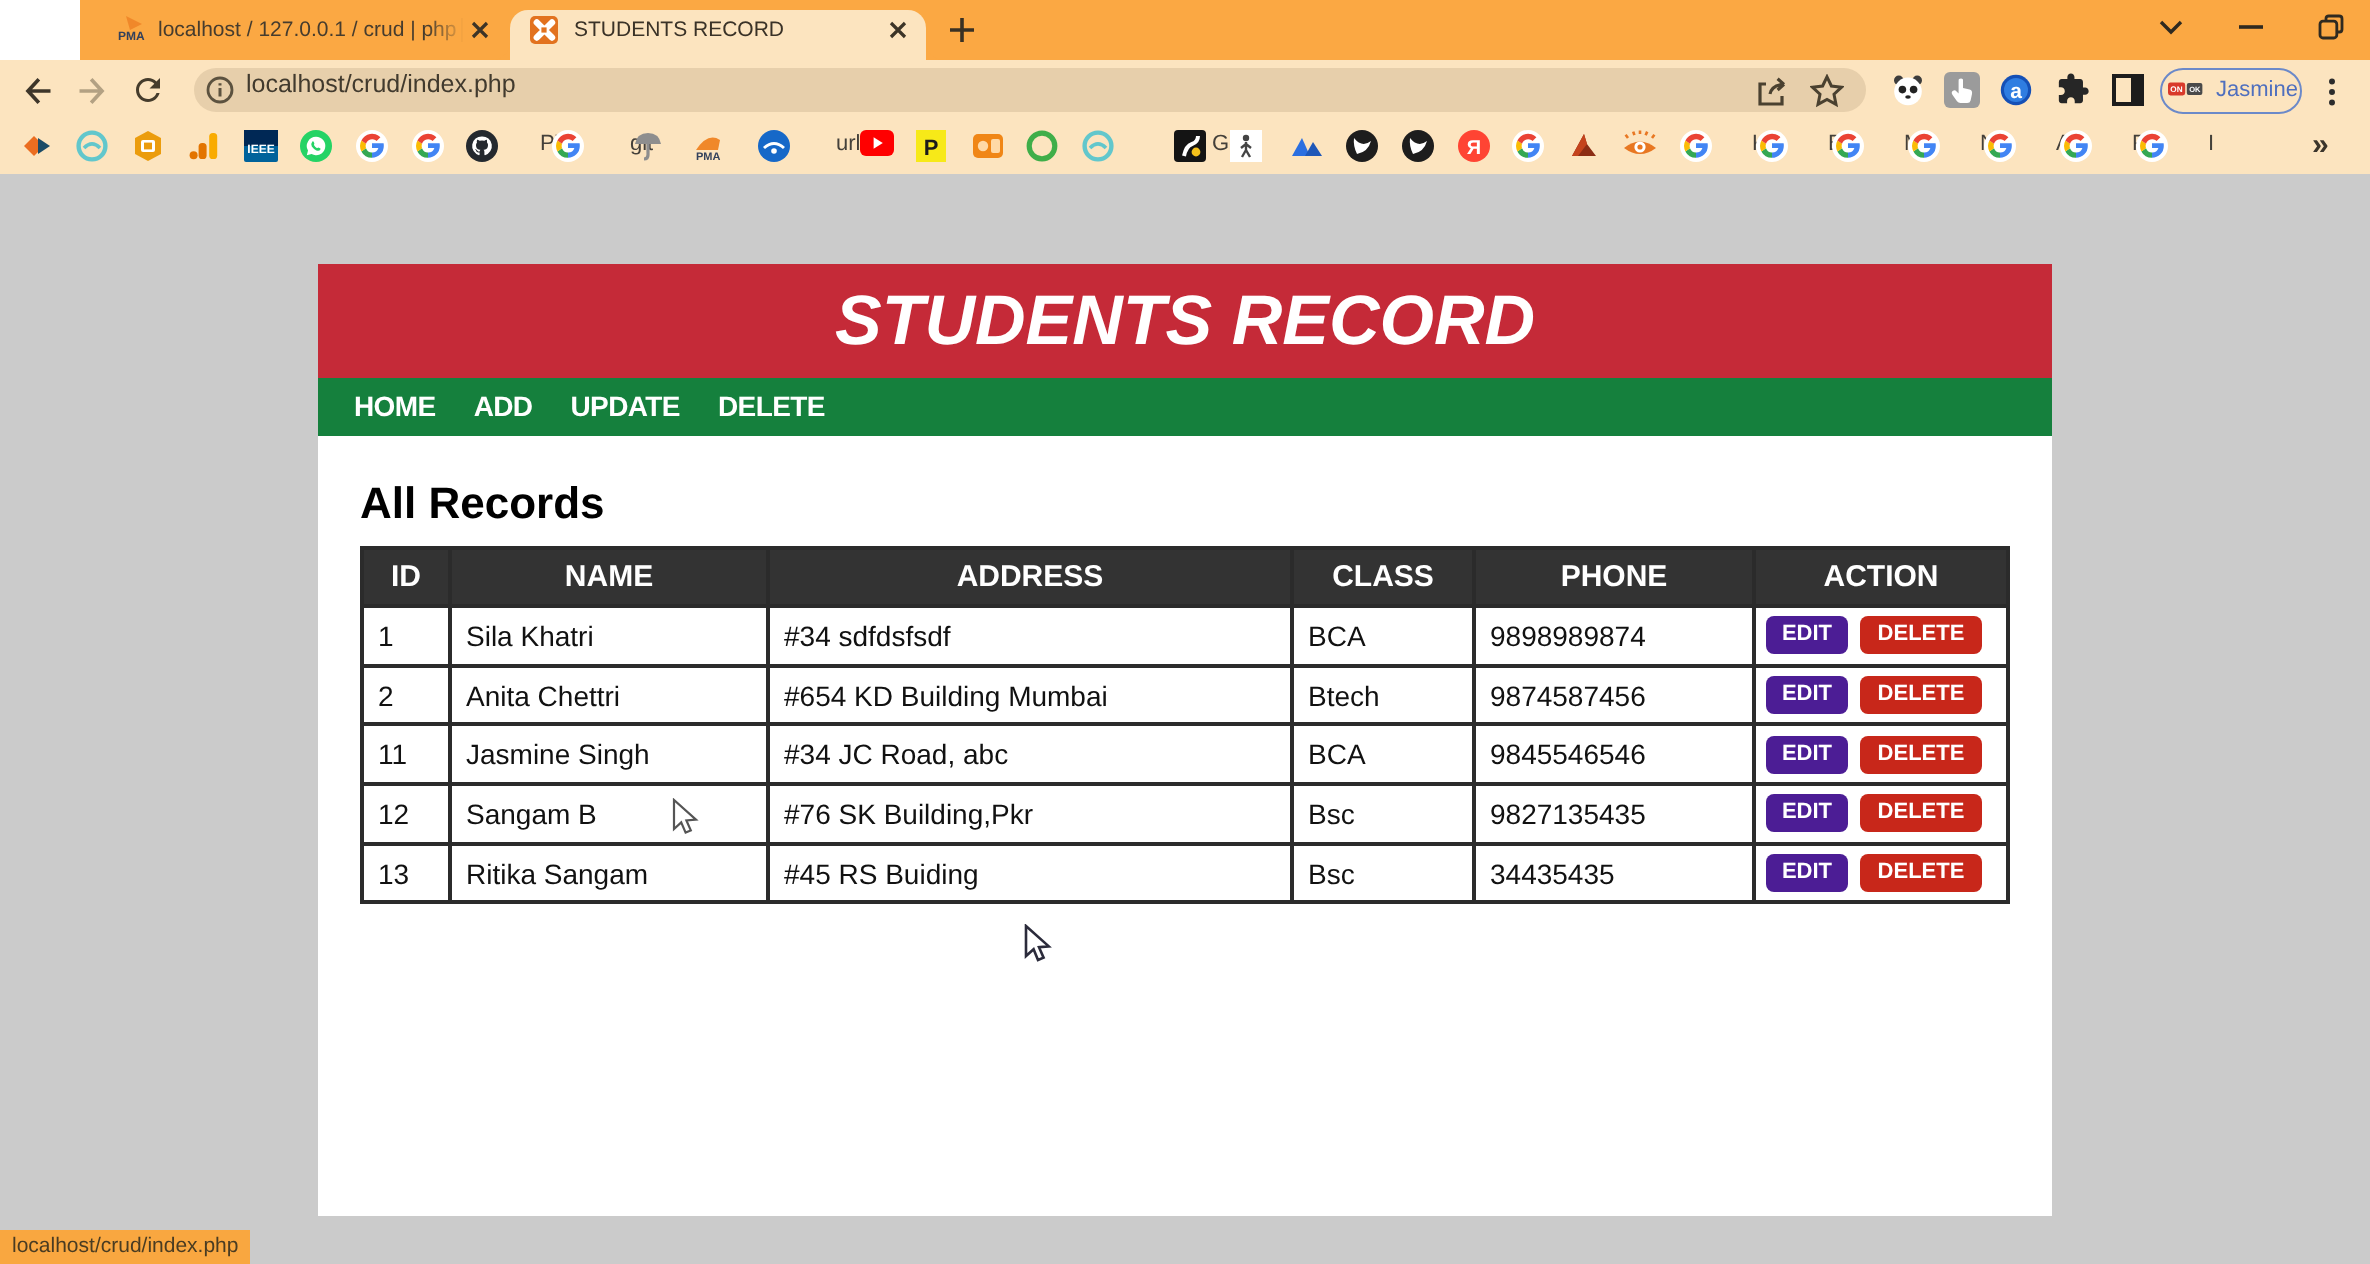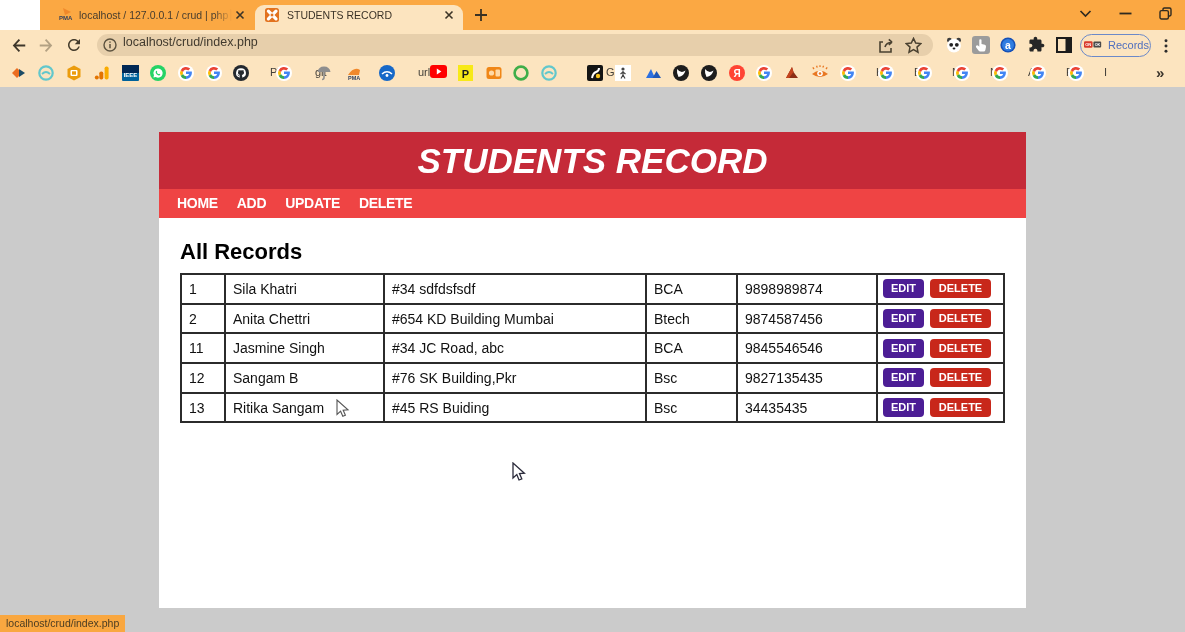--- a/index.html
+++ b/index.html
@@ -17,21 +17,21 @@
 .omnitxt { position:absolute; left:123px; top:5px; font-size:12.5px; color:#413a2e; }
 
 .bmbar { position:relative; width:1185px; height:27px; background:#fce4bf; }
 .bm { position:absolute; top:4.5px; }
 .bmtxt { position:absolute; top:6px; font-size:11px; color:#44403a;padding-left:18px; }
 
 .page { position:relative; width:1185px; height:545px; background:#cbcbcb; }
 .card { position:absolute; left:159px; top:45px; width:867px; height:476px; background:#ffffff; }
 .hdr { height:57px; background:#c52a38; color:#fff; text-align:center; }
 .hdr h1 { font-size:35px; font-style:italic; font-weight:bold; line-height:58px; }
-.nav { height:29px; background:#ef4444; color:#fff; font-size:14px; font-weight:bold; line-height:29px; padding-left:18px; letter-spacing:-0.3px; }
+.nav { height:29px; background:#15803d; color:#fff; font-size:14px; font-weight:bold; line-height:29px; padding-left:18px; letter-spacing:-0.3px; }
 .nav span { margin-left:0; padding:0 9.5px; }
 h2.recs { font-size:22px; font-weight:bold; color:#000; margin:21px 0 8px 21px; }
 table.rec { border-collapse:collapse; margin-left:21px; table-layout:fixed; }
 table.rec th { background:#333333; color:#fff; font-size:15px; font-weight:bold; text-align:center; height:29px; border:2px solid #2b2b2b; }
 table.rec td { font-size:14px; color:#111; height:29.7px; border:2px solid #2b2b2b; padding-left:7px; background:#fff; }
 .btn { display:inline-block; color:#fff; font-size:11px; font-weight:bold; text-align:center; border-radius:4px; height:19px; line-height:19px; vertical-align:middle; }
 .edit { width:41px; background:#4c1d95; }
 .del { width:61px; background:#c8271a; margin-left:6px; }
 .tooltip { position:absolute; left:0; bottom:0; height:17px; background:#f9a740; color:#4a3c22; font-size:10.5px; line-height:17px; padding:0 6px; }
 .abs { position:absolute; }
@@ -135,21 +135,21 @@
     <rect x="9.5" y="2" width="4.5" height="12" fill="#1c1c1c"></rect>
   </svg>
 
   <div class="abs" style="left:1080px;top:3.5px;width:71px;height:23px;border:1.8px solid #6b89c9;border-radius:12px;"></div>
   <svg class="abs" style="left:1084px;top:10px" width="18" height="9" viewBox="0 0 22 9">
     <rect x="0" y="0.5" width="10.5" height="8" rx="1.5" fill="#d93a2b"></rect>
     <rect x="11.5" y="0.8" width="9.5" height="7.4" rx="1.2" fill="#4a4a4a"></rect>
     <text x="1.4" y="6.6" font-size="5" font-weight="bold" fill="#fff" font-family="Liberation Sans">ON</text>
     <text x="13" y="6.4" font-size="4.6" font-weight="bold" fill="#fff" font-family="Liberation Sans">OK</text>
   </svg>
-  <div class="abs" style="left:1108px;top:8.5px;font-size:11px;color:#4f6fbe">Records</div>
+  <div class="abs" style="left:1108px;top:8.5px;font-size:11px;color:#4f6fbe">Jasmine</div>
   <svg class="abs" style="left:1164px;top:9px" width="4" height="14" viewBox="0 0 4 16">
     <circle cx="2" cy="2" r="1.7" fill="#2c2c2c"></circle>
       <circle cx="2" cy="8" r="1.7" fill="#2c2c2c"></circle>
       <circle cx="2" cy="14" r="1.7" fill="#2c2c2c"></circle>
   </svg>
 </div>
 <div class="bmbar" id="bmbar">
   <div class="abs" style="left:1156px;top:4px;font-size:15px;color:#3b352c;font-weight:bold">»</div>
 <svg class="bm" style="left:11px" width="16" height="16" viewBox="0 0 16 16">
       <path d="M1 8 L6 3 L11 8 L6 13 Z" fill="#eb6d20"></path>
@@ -352,20 +352,28 @@
     <table class="rec">
       <colgroup>
           <col style="width:44px">
           <col style="width:159px">
           <col style="width:262px">
           <col style="width:91px">
           <col style="width:140px">
           <col style="width:127px">
         </colgroup>
       <tbody>
+          <tr>
+            <th>ID</th>
+            <th>NAME</th>
+            <th>ADDRESS</th>
+            <th>CLASS</th>
+            <th>PHONE</th>
+            <th>ACTION</th>
+          </tr>
       <tr>
             <td>1</td>
             <td>Sila Khatri</td>
             <td>#34 sdfdsfsdf</td>
             <td>BCA</td>
             <td>9898989874</td>
             <td style="padding-left:5px"><span class="btn edit">EDIT</span><span class="btn del">DELETE</span></td>
           </tr>
       <tr>
             <td>2</td>

